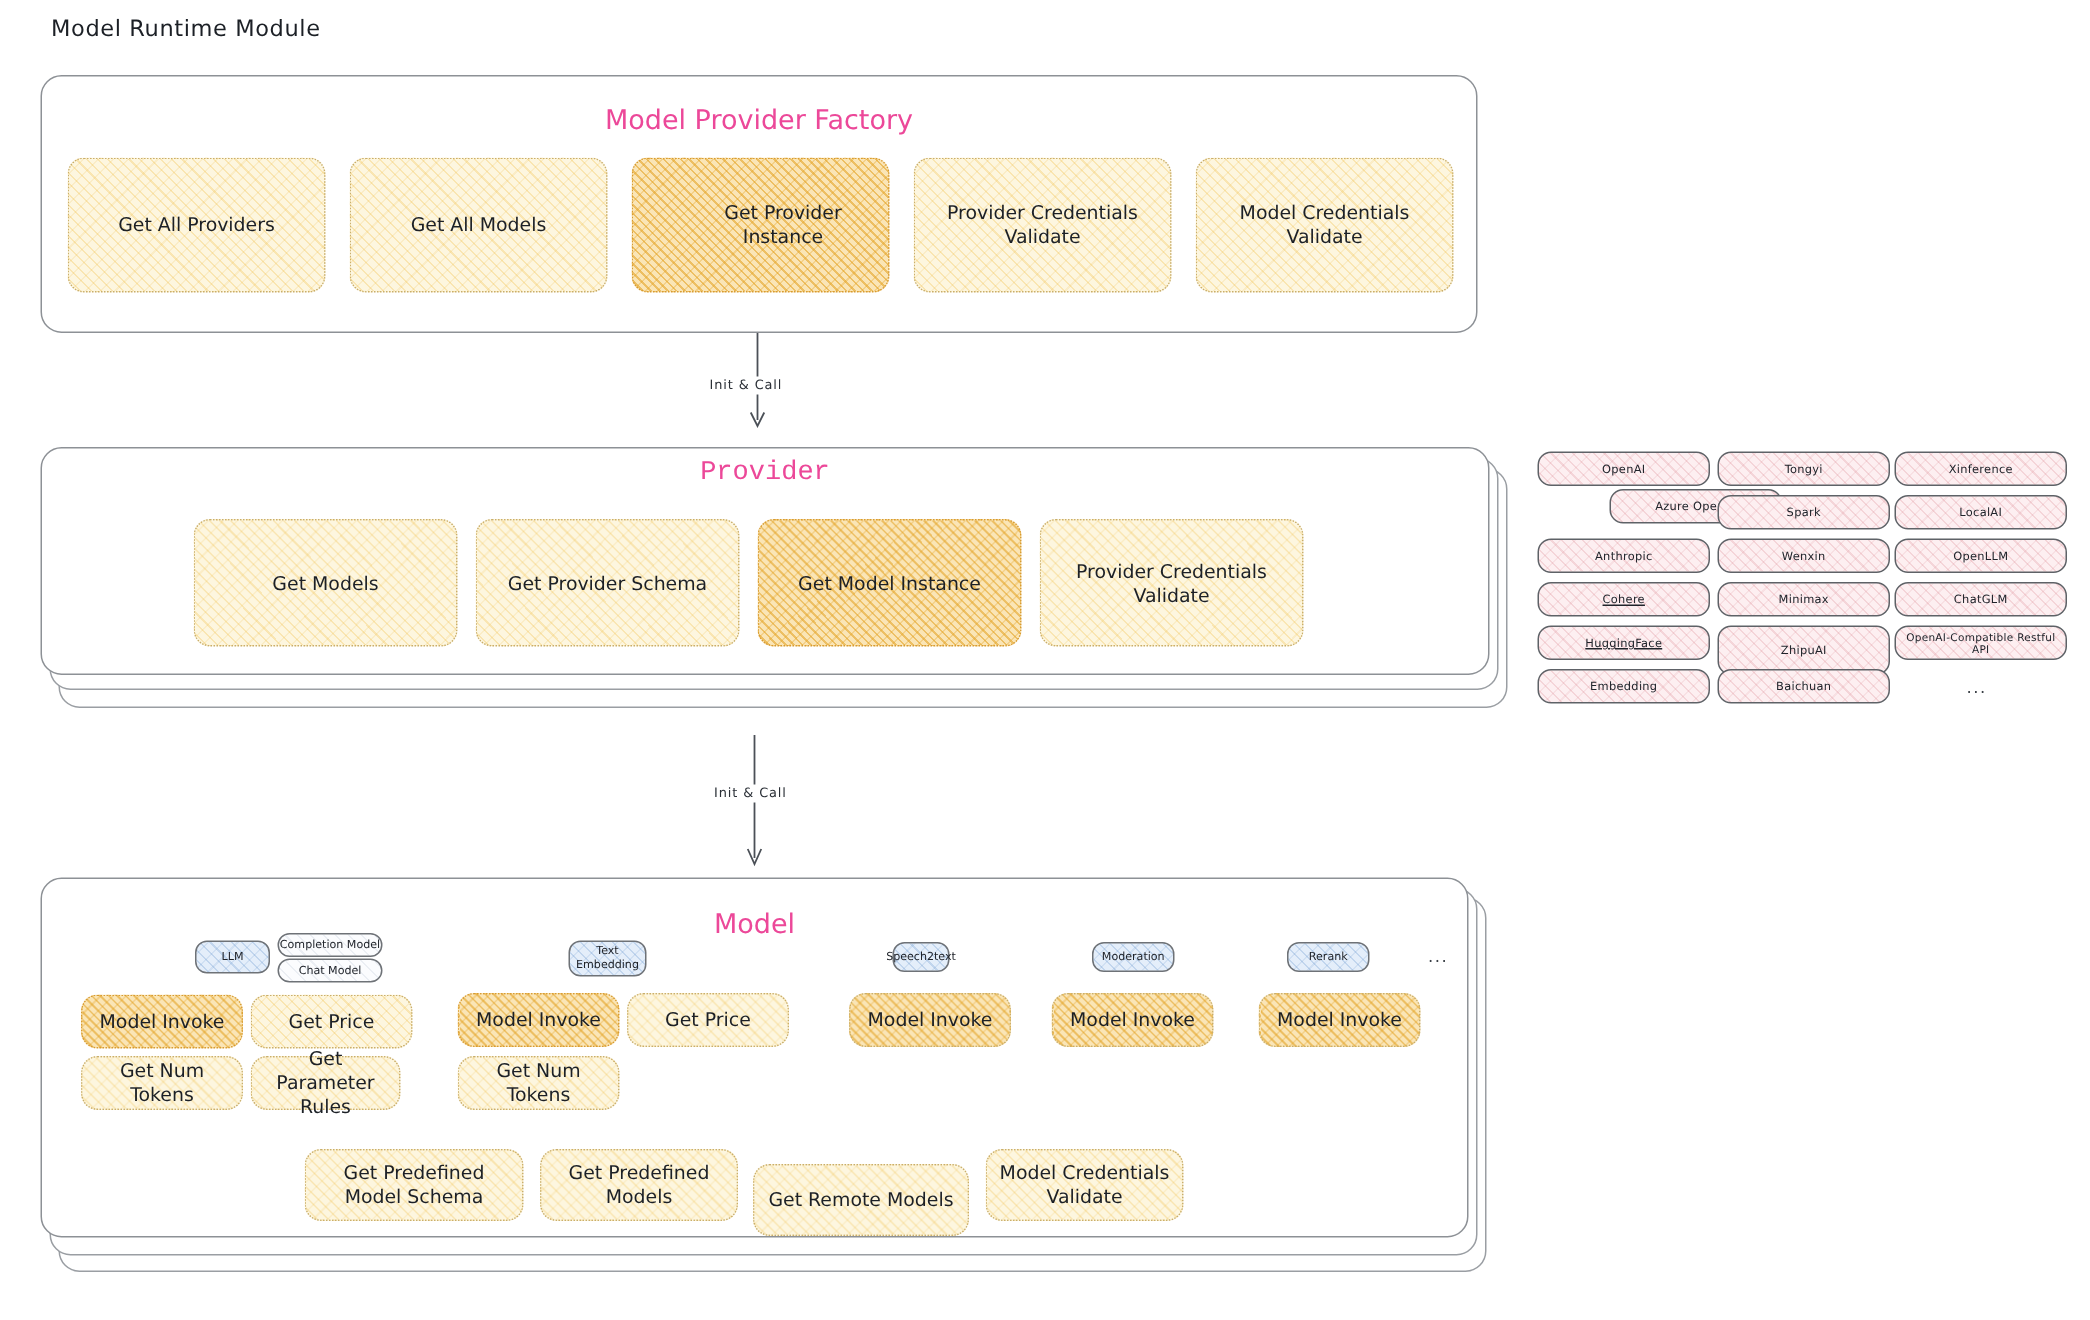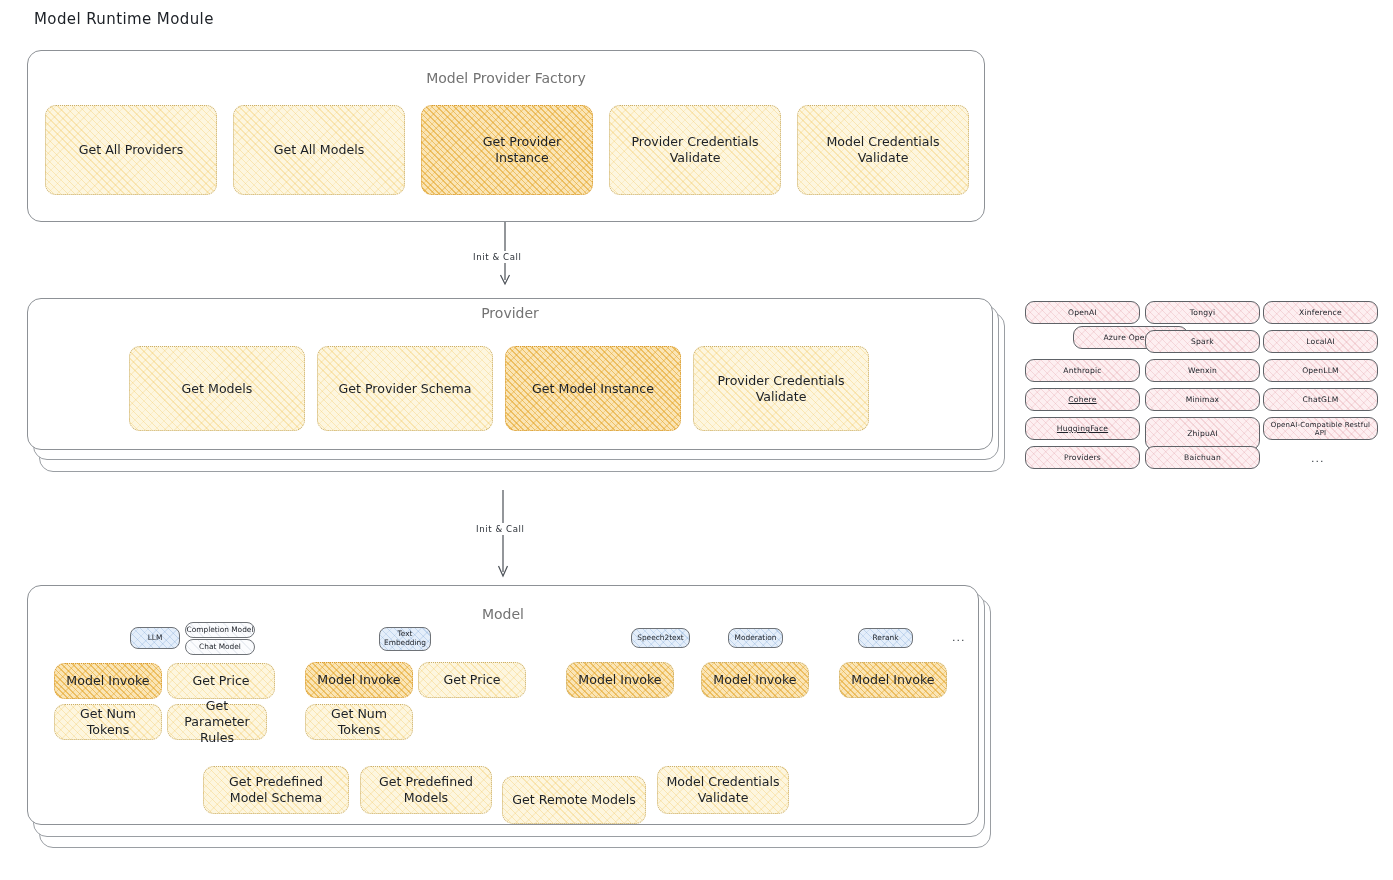--- a/index.html
+++ b/index.html
@@ -70,22 +70,22 @@
     border: 1.2px solid #9a9ea3;
     border-radius: 14px;
     background: #ffffff;
     box-sizing: border-box;
   }
   .group-title {
     position: absolute;
     left: 0;
     right: 0;
     text-align: center;
-    font-size: 14px;
-    color: #737373;
+    font-size: 18px;
+    color: #ec4899;
   }
 
   
   .box {
     position: absolute;
     box-sizing: border-box;
     border-radius: 11px;
     display: flex;
     align-items: center;
     justify-content: center;
@@ -180,37 +180,37 @@
     <path d="M7 0 L7 58" stroke="#4b5057" stroke-width="1.2" fill="none"></path>
     <path d="M2.5 53 L7 62 L11.5 53" stroke="#4b5057" stroke-width="1.2" fill="none"></path>
   </svg>
 </div>
 <div class="arrow-label" style="left:470px; top:251px;">Init &amp; Call</div>
 
 <div class="group-shadow" style="left:39px; top:312px; width:966px; height:160px;"></div>
 <div class="group-shadow" style="left:33px; top:305px; width:966px; height:155px;"></div>
 
 <div class="group" style="left:27px; top:298px; width:966px; height:152px;">
-  <div class="group-title" style="top:6px;">Provider</div>
+  <div class="group-title" style="top:6px;font-family:Liberation Mono, monospace;">Provider</div>
 </div>
 
 <div class="box dotted hatch-yellow fn-label" style="left:129px; top:346px; width:176px; height:85px;">Get Models</div>
 
 <div class="box dotted hatch-yellow fn-label" style="left:317px; top:346px; width:176px; height:85px;">Get Provider Schema</div>
 
 <div class="box dotted-strong hatch-yellow-strong fn-label" style="left:505px; top:346px; width:176px; height:85px;">Get Model Instance</div>
 
 <div class="box dotted hatch-yellow fn-label" style="left:693px; top:346px; width:176px; height:85px;">Provider Credentials Validate</div>
 
 <div class="chip hatch-pink" style="left:1025px; top:301px; width:115px; height:23px;">OpenAI</div>
 <div class="chip hatch-pink" style="left:1025px; top:326px; width:115px; height:23px;margin-left:48px;">Azure OpenAI</div>
 <div class="chip hatch-pink" style="left:1025px; top:359px; width:115px; height:23px;">Anthropic</div>
 <div class="chip hatch-pink" style="left:1025px; top:388px; width:115px; height:23px;text-decoration:underline;">Cohere</div>
 <div class="chip hatch-pink" style="left:1025px; top:417px; width:115px; height:23px;text-decoration:underline;">HuggingFace</div>
-<div class="chip hatch-pink" style="left:1025px; top:446px; width:115px; height:23px;">Providers</div>
+<div class="chip hatch-pink" style="left:1025px; top:446px; width:115px; height:23px;">Embedding</div>
 
 <div class="chip hatch-pink" style="left:1145px; top:301px; width:115px; height:23px;">Tongyi</div>
 <div class="chip hatch-pink" style="left:1145px; top:330px; width:115px; height:23px;">Spark</div>
 <div class="chip hatch-pink" style="left:1145px; top:359px; width:115px; height:23px;">Wenxin</div>
 <div class="chip hatch-pink" style="left:1145px; top:388px; width:115px; height:23px;">Minimax</div>
 <div class="chip hatch-pink" style="left:1145px; top:417px; width:115px; height:33px;">ZhipuAI</div>
 <div class="chip hatch-pink" style="left:1145px; top:446px; width:115px; height:23px;">Baichuan</div>
 
 <div class="chip hatch-pink" style="left:1263px; top:301px; width:115px; height:23px;">Xinference</div>
 <div class="chip hatch-pink" style="left:1263px; top:330px; width:115px; height:23px;">LocalAI</div>
@@ -242,21 +242,21 @@
 <div class="box dotted hatch-yellow fn-label" style="left:167px; top:663px; width:108px; height:36px;">Get Price</div>
 <div class="box dotted hatch-yellow fn-label" style="left:54px; top:704px; width:108px; height:36px;">Get Num Tokens</div>
 <div class="box dotted hatch-yellow fn-label" style="left:167px; top:704px; width:100px; height:36px;">Get Parameter Rules</div>
 
 <div class="badge hatch-blue" style="left:379px; top:627px; width:52px; height:24px;">Text Embedding</div>
 
 <div class="box dotted-strong hatch-yellow-strong fn-label" style="left:305px; top:662px; width:108px; height:36px;">Model Invoke</div>
 <div class="box dotted hatch-yellow fn-label" style="left:418px; top:662px; width:108px; height:36px;">Get Price</div>
 <div class="box dotted hatch-yellow fn-label" style="left:305px; top:704px; width:108px; height:36px;">Get Num Tokens</div>
 
-<div class="badge hatch-blue" style="left:595px; top:628px; width:59px; height:20px;margin-left:36px;">Speech2text</div>
+<div class="badge hatch-blue" style="left:595px; top:628px; width:38px; height:20px;">Speech2text</div>
 <div class="box dotted hatch-yellow-strong fn-label" style="left:566px; top:662px; width:108px; height:36px; border:1.4px dotted #c9ae6b;">Model Invoke</div>
 
 <div class="badge hatch-blue" style="left:728px; top:628px; width:55px; height:20px;">Moderation</div>
 <div class="box dotted hatch-yellow-strong fn-label" style="left:701px; top:662px; width:108px; height:36px; border:1.4px dotted #c9ae6b;">Model Invoke</div>
 
 <div class="badge hatch-blue" style="left:858px; top:628px; width:55px; height:20px;">Rerank</div>
 <div class="box dotted hatch-yellow-strong fn-label" style="left:839px; top:662px; width:108px; height:36px; border:1.4px dotted #c9ae6b;">Model Invoke</div>
 
 <div class="dots-after" style="left:952px; top:631px;">...</div>
 

